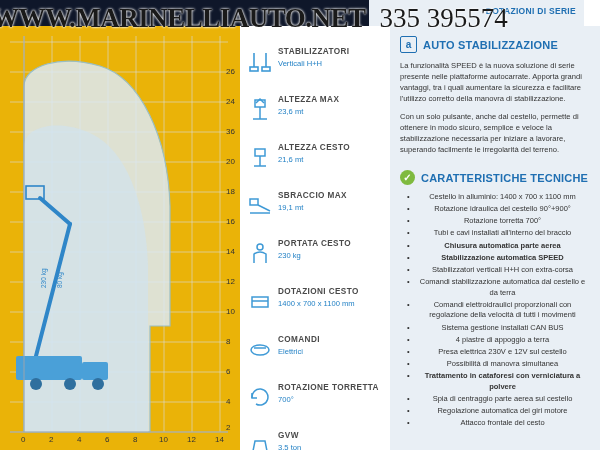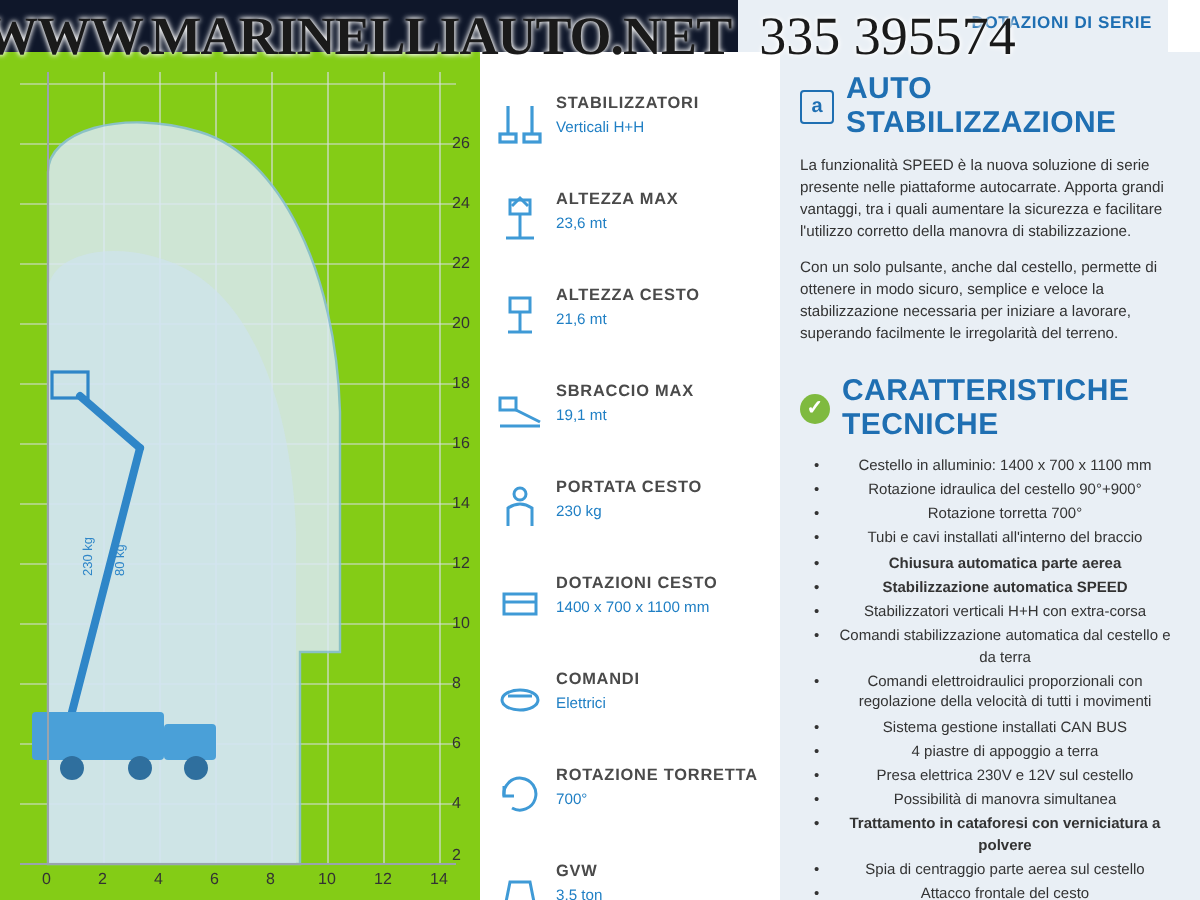--- a/index.html
+++ b/index.html
@@ -45,21 +45,21 @@
     font-size:8.5px;color:#1f6fb2;letter-spacing:.3px;
     font-weight:bold;
   }
   .hdr-left-label{
     position:absolute;left:8px;top:6px;font-size:8.5px;color:#1f6fb2;font-weight:bold;
   }
 
   
   .diagram{
     position:absolute;left:0;top:26px;width:240px;height:424px;
-    background:#84cc16;
+    background:#eab308;
     overflow:hidden;
     text-align:right;
   }
   .grid-svg{position:absolute;left:0;top:0;}
   .axis-num{
     position:absolute;font-size:8px;color:#333;
   }
 
   
   .specs{
@@ -94,21 +94,21 @@
   .sec-badge{
     width:15px;height:15px;border:1.4px solid #1f6fb2;border-radius:2px;
     color:#1f6fb2;font-size:10px;font-weight:bold;
     display:flex;align-items:center;justify-content:center;
     flex:0 0 auto;
   }
   .sec-badge.round{
     border-radius:50%;border:none;background:#7fba3f;color:#fff;font-size:10px;
   }
   .sec-title{
-    font-size:15px;font-weight:bold;color:#1f6fb2;letter-spacing:.2px;
+    font-size:11px;font-weight:bold;color:#1f6fb2;letter-spacing:.2px;
   }
   .para{
     font-size:7.6px;color:#333;line-height:1.45;margin:0 0 7px 0;
   }
   ul.feat{
     margin:0;padding:0 0 0 9px;list-style:none;text-align:center;
   }
   ul.feat li{
     font-size:7.5px;color:#333;line-height:1.42;margin-bottom:1.5px;
     position:relative;padding-left:6px;
@@ -182,21 +182,21 @@
     <line x1="10" y1="406" x2="228" y2="406" stroke="#9aa4ad" stroke-width="1"></line>
 
     <line x1="24" y1="10" x2="24" y2="406" stroke="#9aa4ad" stroke-width="1"></line>
 
     <text x="46" y="262" fill="#2f86c8" font-size="6.5" font-family="Liberation Sans, sans-serif" transform="rotate(-90 46 262)">230 kg</text>
     <text x="62" y="262" fill="#2f86c8" font-size="6.5" font-family="Liberation Sans, sans-serif" transform="rotate(-90 62 262)">80 kg</text>
   </svg>
 
   <div class="axis-num" style="left:226px;top:41px;">26</div>
   <div class="axis-num" style="left:226px;top:71px;">24</div>
-  <div class="axis-num" style="left:226px;top:101px;">22</div>
+  <div class="axis-num" style="left:226px;top:101px;">36</div>
   <div class="axis-num" style="left:226px;top:131px;">20</div>
   <div class="axis-num" style="left:226px;top:161px;">18</div>
   <div class="axis-num" style="left:226px;top:191px;">16</div>
   <div class="axis-num" style="left:226px;top:221px;">14</div>
   <div class="axis-num" style="left:226px;top:251px;">12</div>
   <div class="axis-num" style="left:226px;top:281px;">10</div>
   <div class="axis-num" style="left:226px;top:311px;">8</div>
   <div class="axis-num" style="left:226px;top:341px;">6</div>
   <div class="axis-num" style="left:226px;top:371px;">4</div>
   <div class="axis-num" style="left:226px;top:397px;">2</div>
@@ -363,21 +363,21 @@
     <li class="bold">Stabilizzazione automatica SPEED</li>
     <li>Stabilizzatori verticali H+H con extra-corsa</li>
     <li>Comandi stabilizzazione automatica dal cestello e da terra</li>
     <li>Comandi elettroidraulici proporzionali con regolazione della velocità di tutti i movimenti</li>
     <li>Sistema gestione installati CAN BUS</li>
     <li>4 piastre di appoggio a terra</li>
     <li>Presa elettrica 230V e 12V sul cestello</li>
     <li>Possibilità di manovra simultanea</li>
     <li class="bold">Trattamento in cataforesi con verniciatura a polvere</li>
     <li>Spia di centraggio parte aerea sul cestello</li>
+    <li>Regolazione automatica dei giri motore</li>
     <li>Attacco frontale del cesto</li>
-    <li>Regolazione automatica dei giri motore</li>
   </ul>
 </div>
 
 <div class="watermark">
   <span class="wm-text">WWW.MARINELLIAUTO.NET</span>
   <span class="wm-phone">335 395574</span>
 </div>
 
 </body></html>

